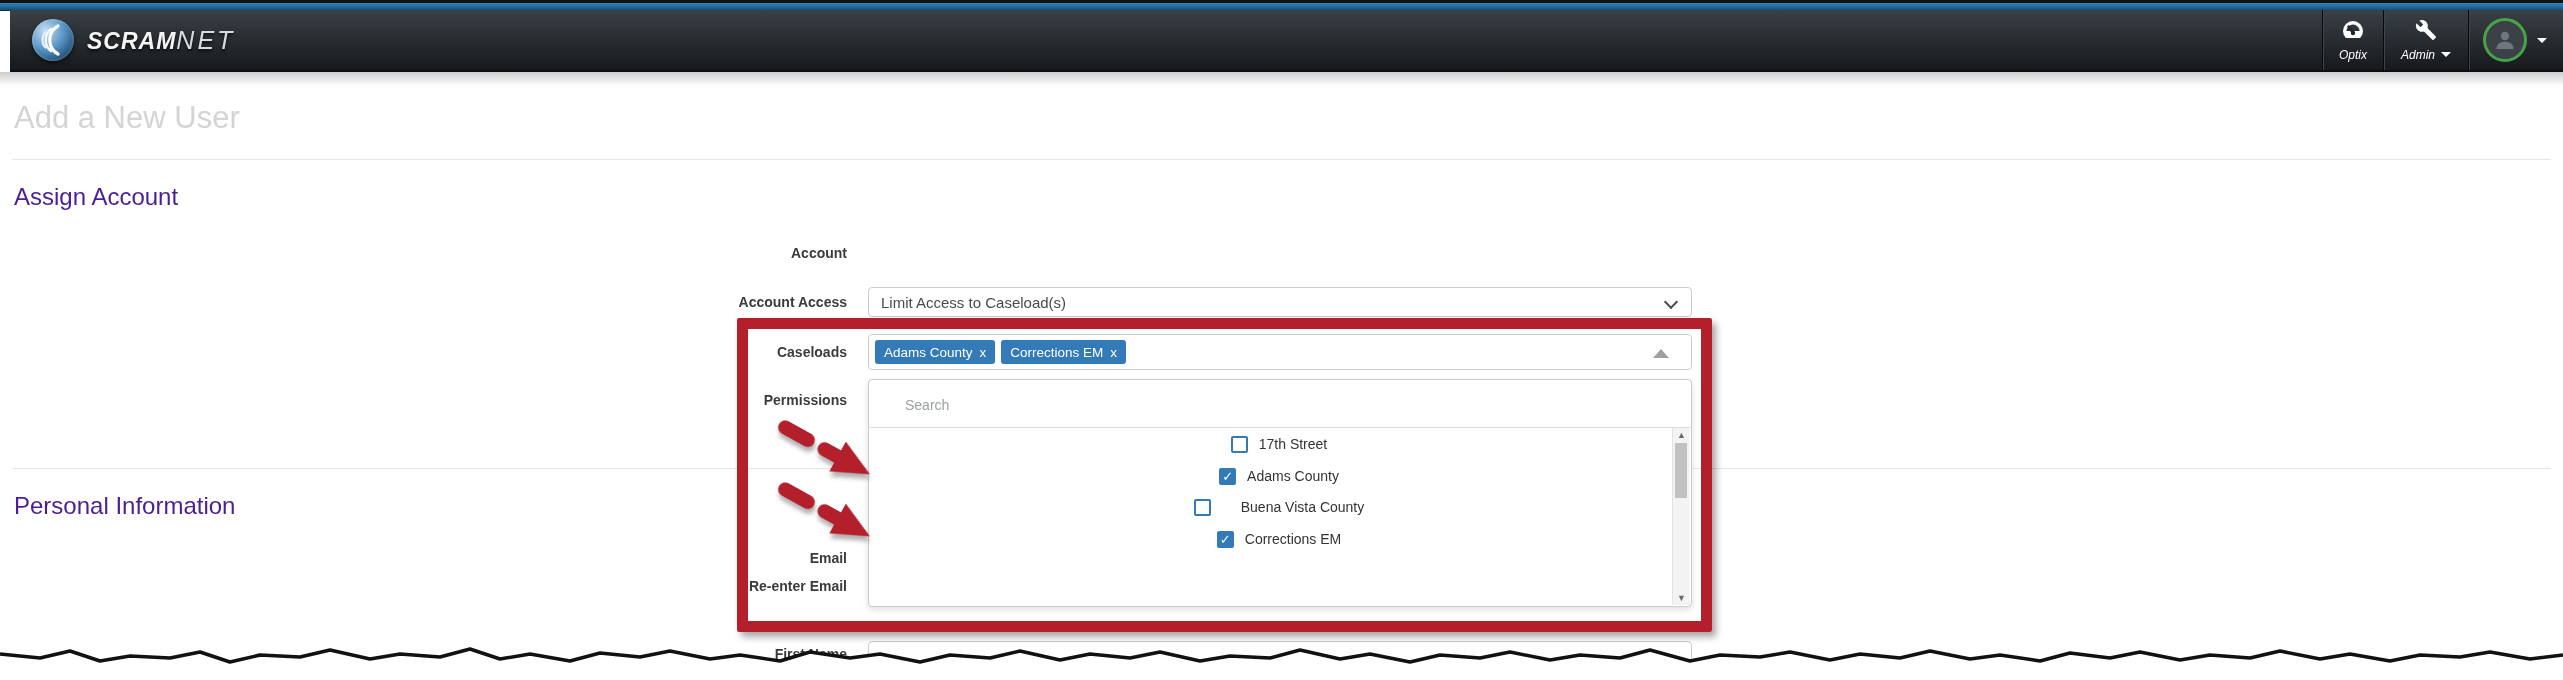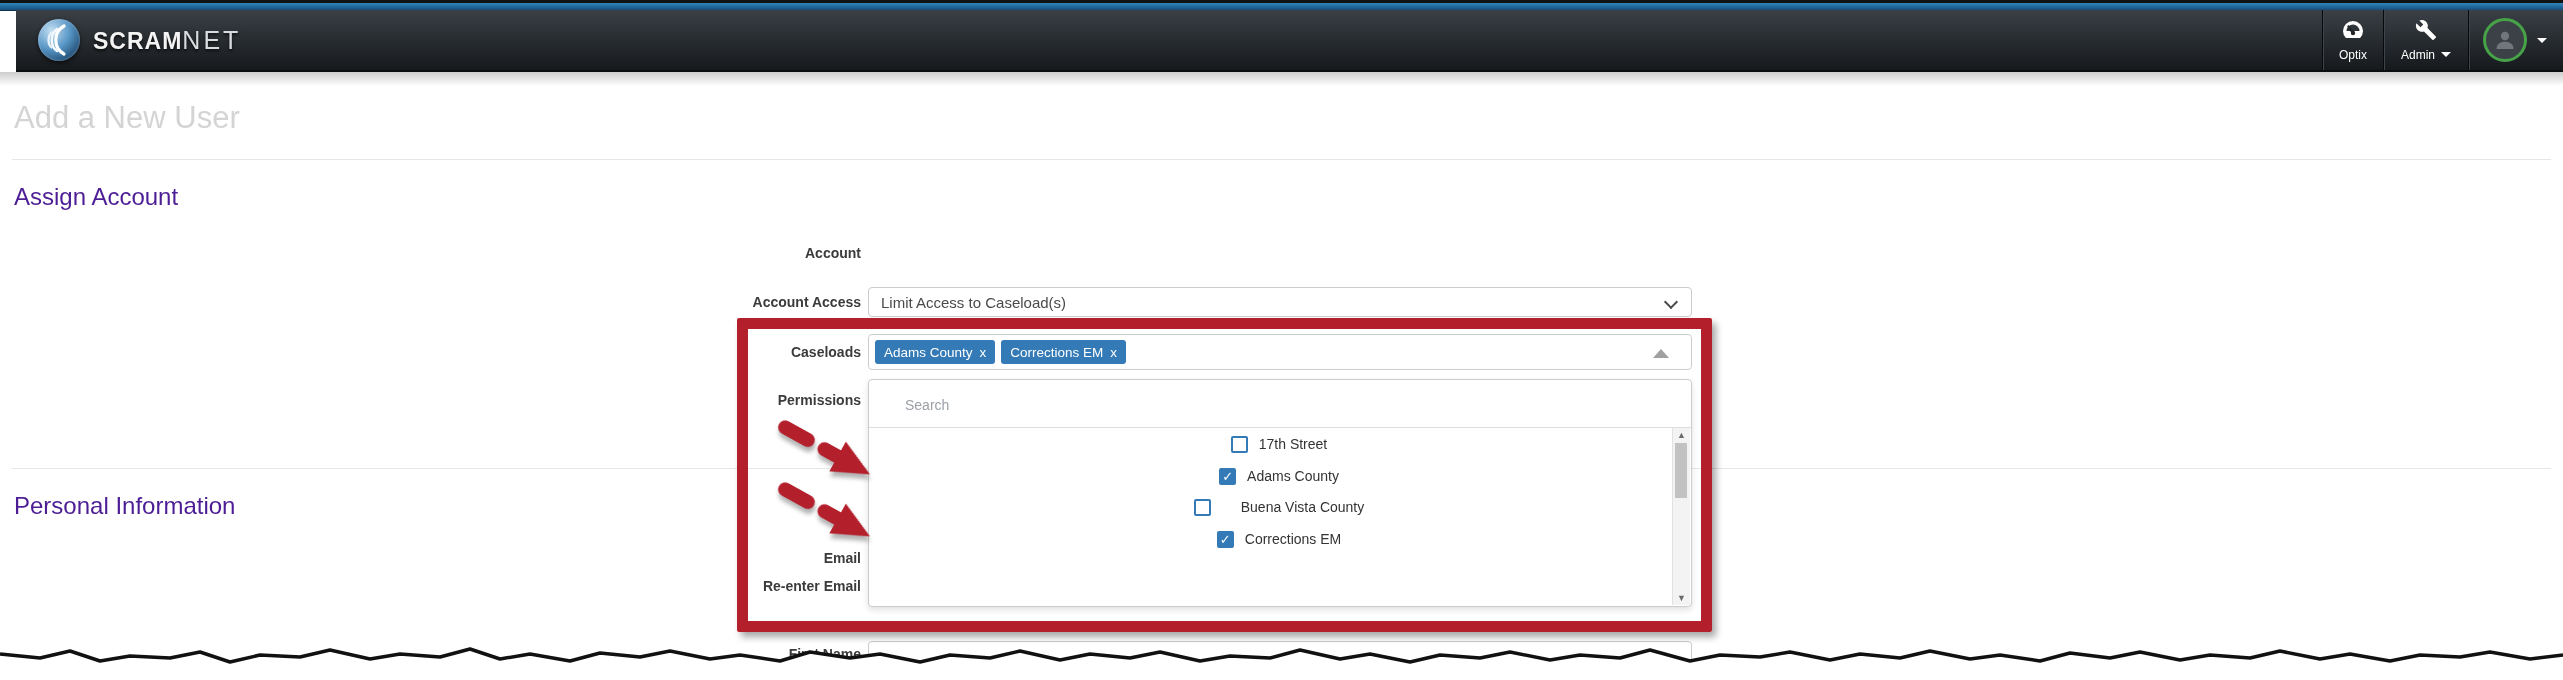--- a/index.html
+++ b/index.html
@@ -3,23 +3,23 @@
 <meta charset="utf-8">
 <style>
   html,body{margin:0;padding:0;background:#fff;}
   .screen{position:relative;width:2563px;height:680px;background:#fff;overflow:hidden;
           font-family:"Liberation Sans","DejaVu Sans",sans-serif;}
   
   .edge-top{position:absolute;left:0;top:0;right:0;height:3px;background:#101214;z-index:7;}
   
   .blue-strip{position:absolute;left:0;top:3px;right:0;height:7px;z-index:7;
               background:linear-gradient(#2f86bb,#154e7c);border-bottom:1px solid #0d3250;}
-  .navbar{position:absolute;left:16px;top:10px;right:0;height:60px;z-index:7;
+  .navbar{position:absolute;left:10px;top:10px;right:0;height:60px;z-index:7;
           background:linear-gradient(#3a4046,#16191c);border-bottom:2px solid #0b0d0e;
-          display:flex;align-items:center;justify-content:space-between;}
+          display:flex;align-items:center;justify-content:space-between;font-style:italic;}
   .nav-shadow{position:absolute;left:0;top:72px;right:0;height:14px;z-index:5;
               background:linear-gradient(rgba(0,0,0,.20),rgba(0,0,0,0));}
   .brand{display:flex;align-items:center;gap:13px;margin-left:22px;}
   .brand-badge{width:42px;height:42px;border-radius:50%;
                background:radial-gradient(circle at 32% 28%,#c4dff2,#5795c5 45%,#123a5e 88%);
                box-shadow:0 2px 4px rgba(0,0,0,.6), inset 0 0 3px rgba(255,255,255,.4);
                display:flex;align-items:center;justify-content:center;}
   .brand-text{display:flex;align-items:baseline;text-shadow:0 2px 3px rgba(0,0,0,.7);}
   .brand-primary{color:#f4f4f4;font-size:23px;font-weight:bold;letter-spacing:1px;}
   .brand-secondary{color:#d9dcdf;font-size:25px;font-weight:400;letter-spacing:3px;}
@@ -34,21 +34,21 @@
   .nav-avatar{display:flex;align-items:center;justify-content:center;gap:10px;width:92px;
               border-left:1px solid #07090b;box-shadow:inset 1px 0 0 #3e444b;cursor:pointer;}
   .avatar-circle{width:38px;height:38px;border-radius:50%;border:3px solid #47a347;
                  background:#3c4147;display:flex;align-items:center;justify-content:center;}
   
   .page-title{position:absolute;left:14px;top:100px;font-size:31px;color:#d4d4d4;z-index:1;}
   .hr{position:absolute;left:12px;right:12px;height:1px;background:#e6e6e6;z-index:1;}
   .hr1{top:159px;} .hr2{top:468px;}
   .section-h{position:absolute;left:14px;font-size:24px;color:#4c1d95;z-index:1;}
   .sec-assign{top:183px;} .sec-personal{top:492px;}
-  .flabel{position:absolute;left:561px;width:300px;text-align:right;font-size:14px;
+  .flabel{position:absolute;left:547px;width:300px;text-align:right;font-size:14px;
           font-weight:bold;color:#3b3b3b;z-index:1;}
   .lab-account{top:245px;} .lab-access{top:294px;} .lab-caseloads{top:344px;}
   .lab-permissions{top:392px;} .lab-email{top:550px;} .lab-reenter{top:578px;} .lab-first{top:646px;}
   .selectbox{position:absolute;left:868px;width:824px;height:30px;background:#fff;
              border:1px solid #ccc;border-radius:4px;box-sizing:border-box;z-index:1;
              display:flex;align-items:center;padding-left:12px;font-size:15px;color:#4a4a4a;cursor:pointer;}
   .sel-account{top:238px;} .sel-access{top:287px;}
   .chev{position:absolute;right:15px;top:9px;width:8px;height:8px;
         border-right:2px solid #4a4a4a;border-bottom:2px solid #4a4a4a;transform:rotate(45deg);}
   .multibox{position:absolute;left:868px;top:334px;width:824px;height:36px;background:#fff;

